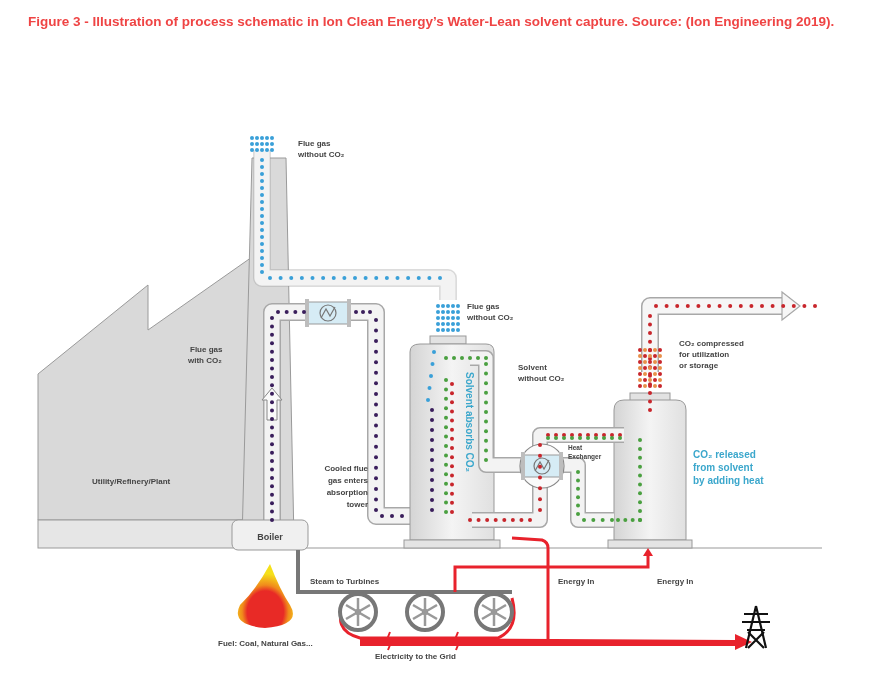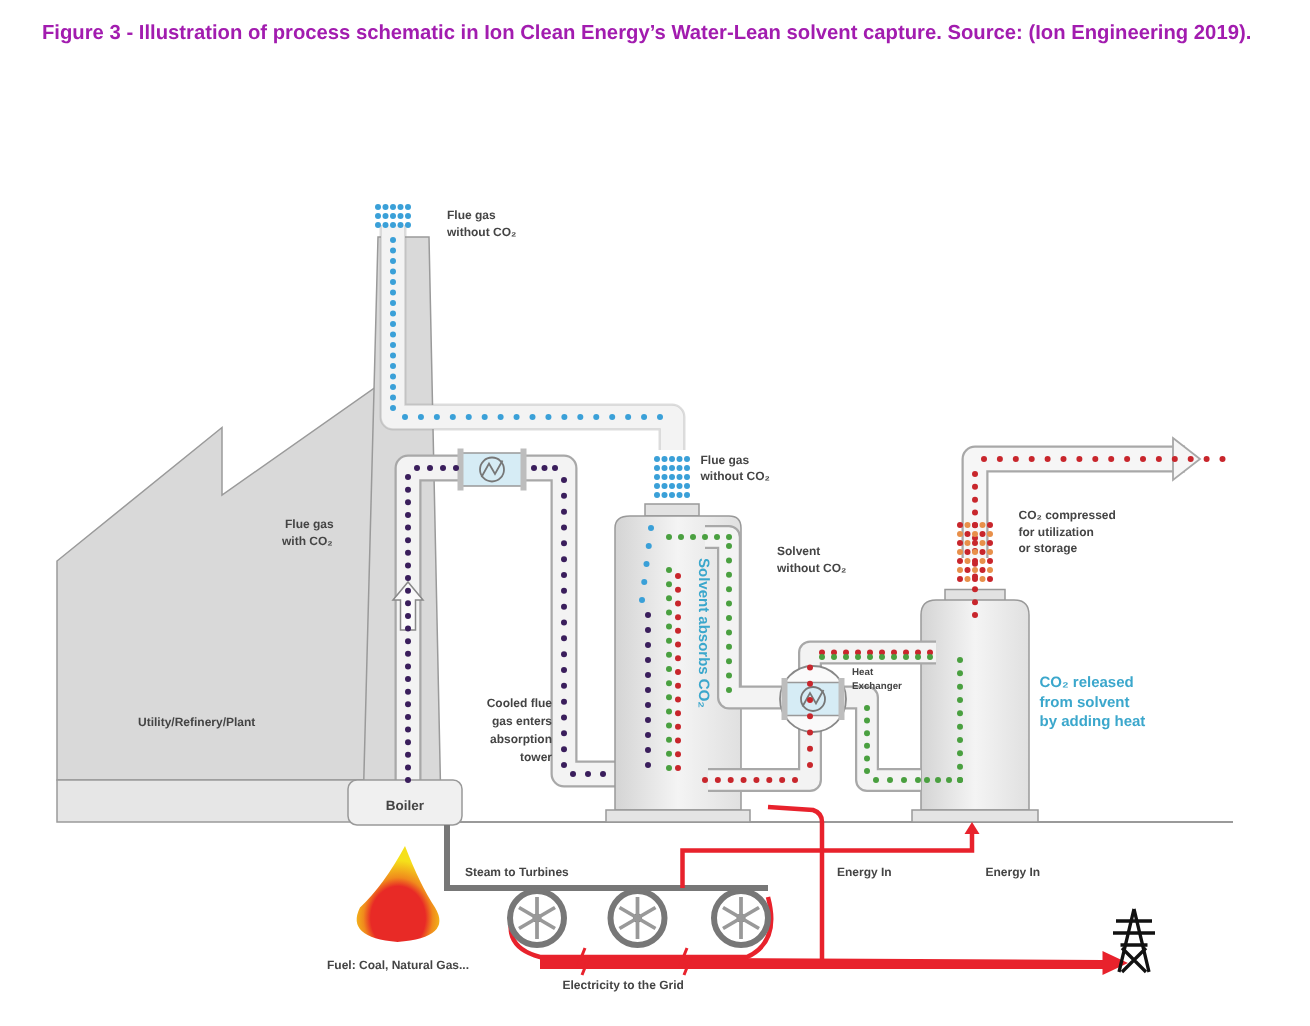--- a/index.html
+++ b/index.html
@@ -1,17 +1,17 @@
 <!DOCTYPE html>
 <html><head>
 <meta charset="utf-8">
 <style>
   html, body { margin: 0; padding: 0; background: #ffffff; }
   body { width: 873px; height: 684px; position: relative; overflow: hidden; font-family: "Liberation Sans", sans-serif; }
-  .caption { position: absolute; left: 28px; top: 14px; width: 830px; font-size: 13.5px; line-height: 16px; font-weight: bold; color: #a21caf; }
+  .caption { position: absolute; left: 28px; top: 14px; width: 830px; font-size: 13.5px; line-height: 16px; font-weight: bold; color: #ef4444; }
   svg { position: absolute; left: 0; top: 0; }
   .lbl { font-family: "Liberation Sans", sans-serif; font-weight: bold; fill: #444; }
   .lbl-blue { font-family: "Liberation Sans", sans-serif; fill: #3ba7cc; font-weight: bold; }
 </style>
 </head>
 <body>
 
 <div class="caption">Figure 3 - Illustration of process schematic in Ion Clean Energy’s Water-Lean solvent capture. Source: (Ion Engineering 2019).</div>
 
 <svg width="873" height="684" viewBox="0 0 873 684">

